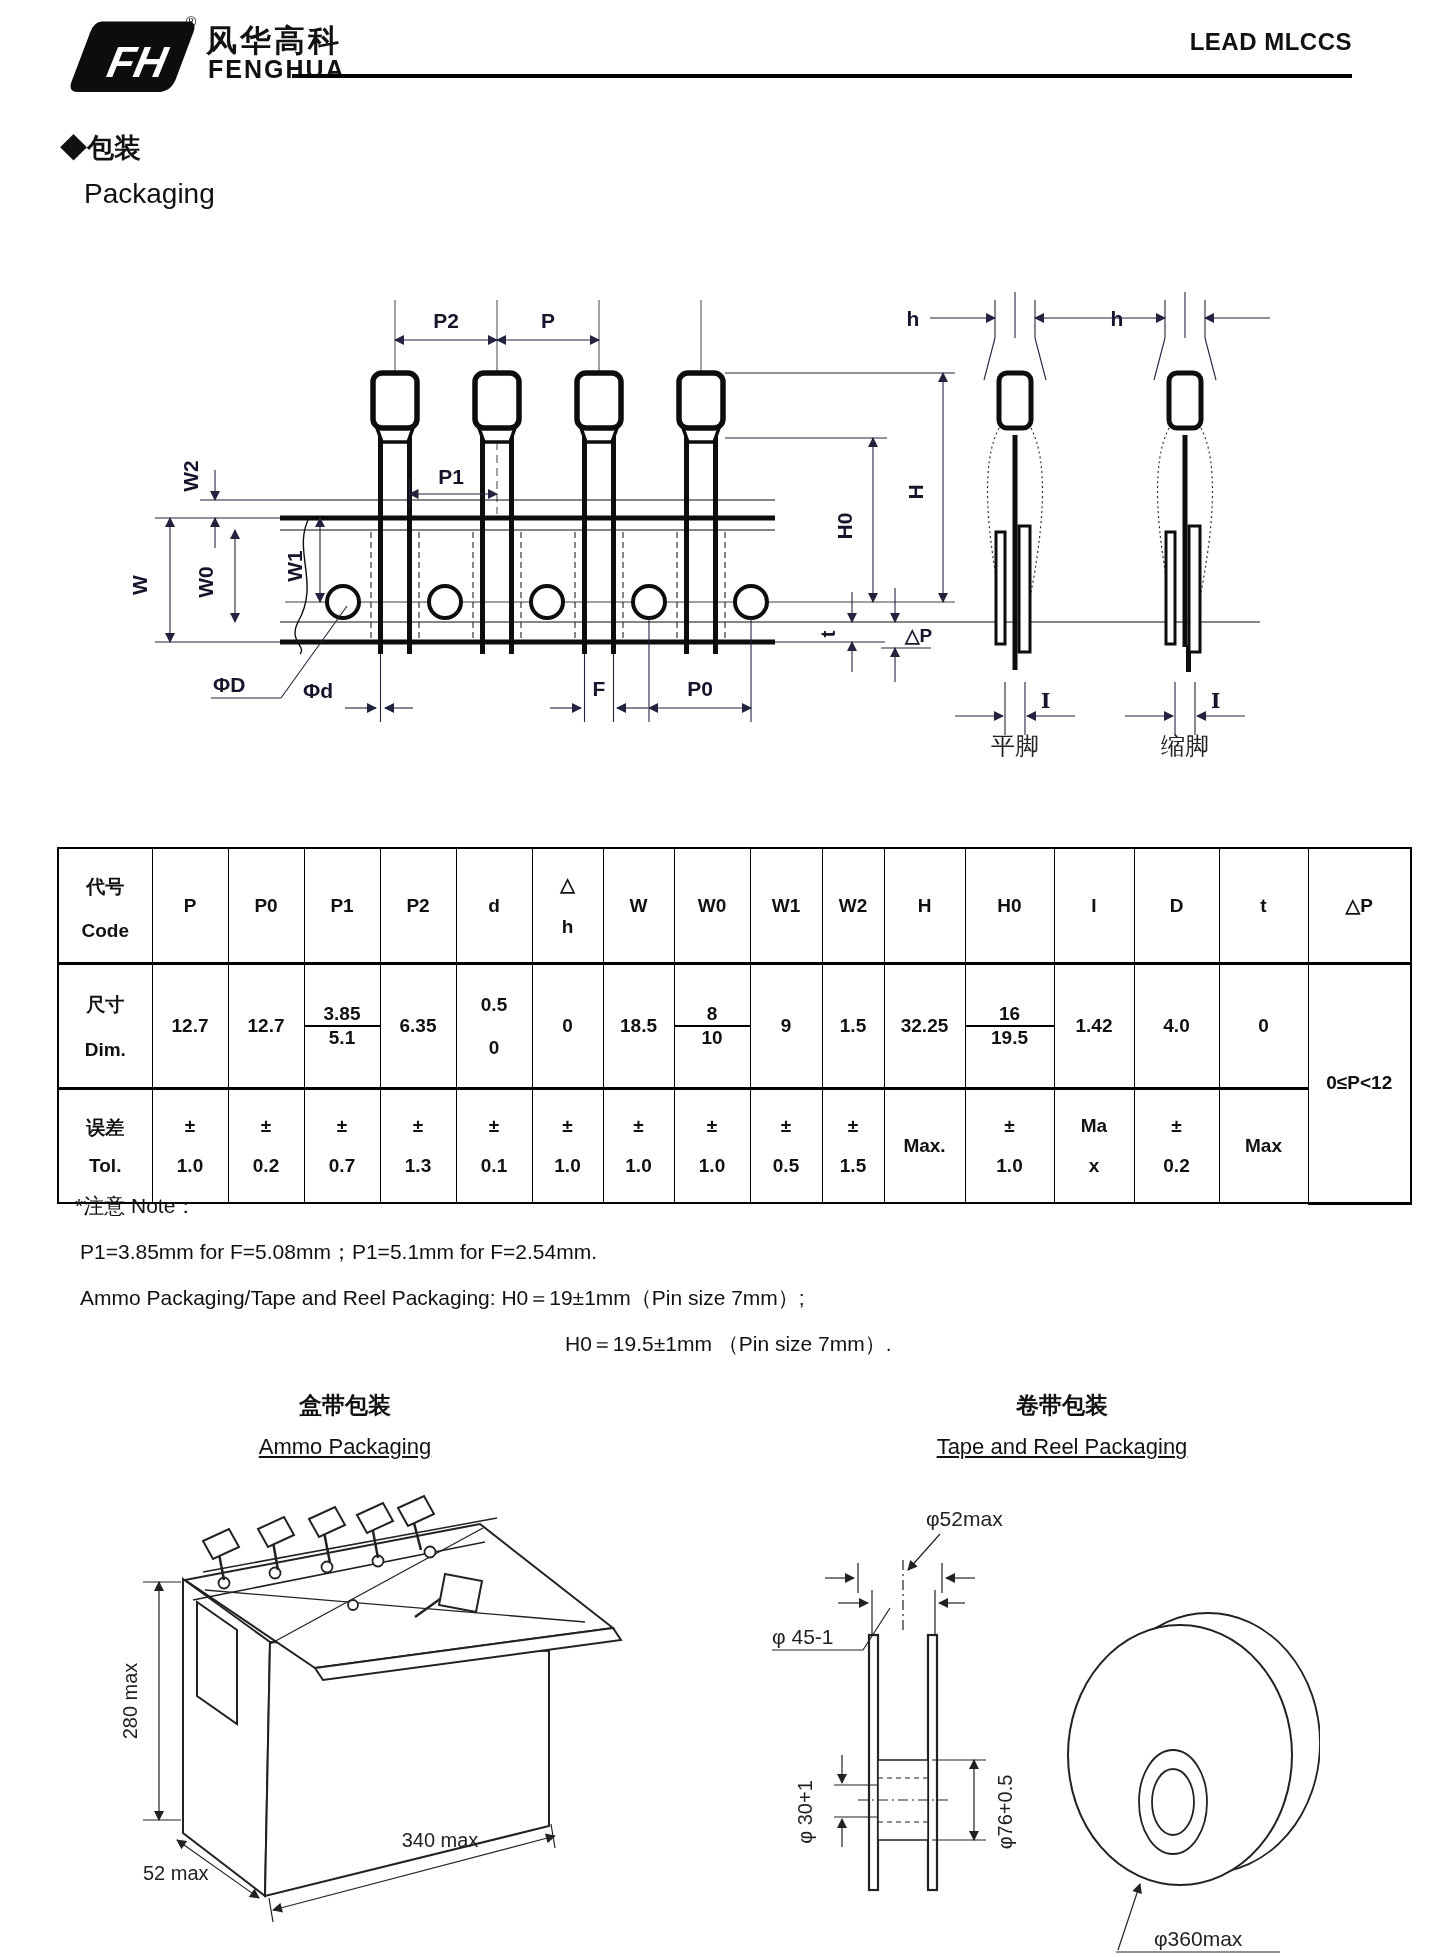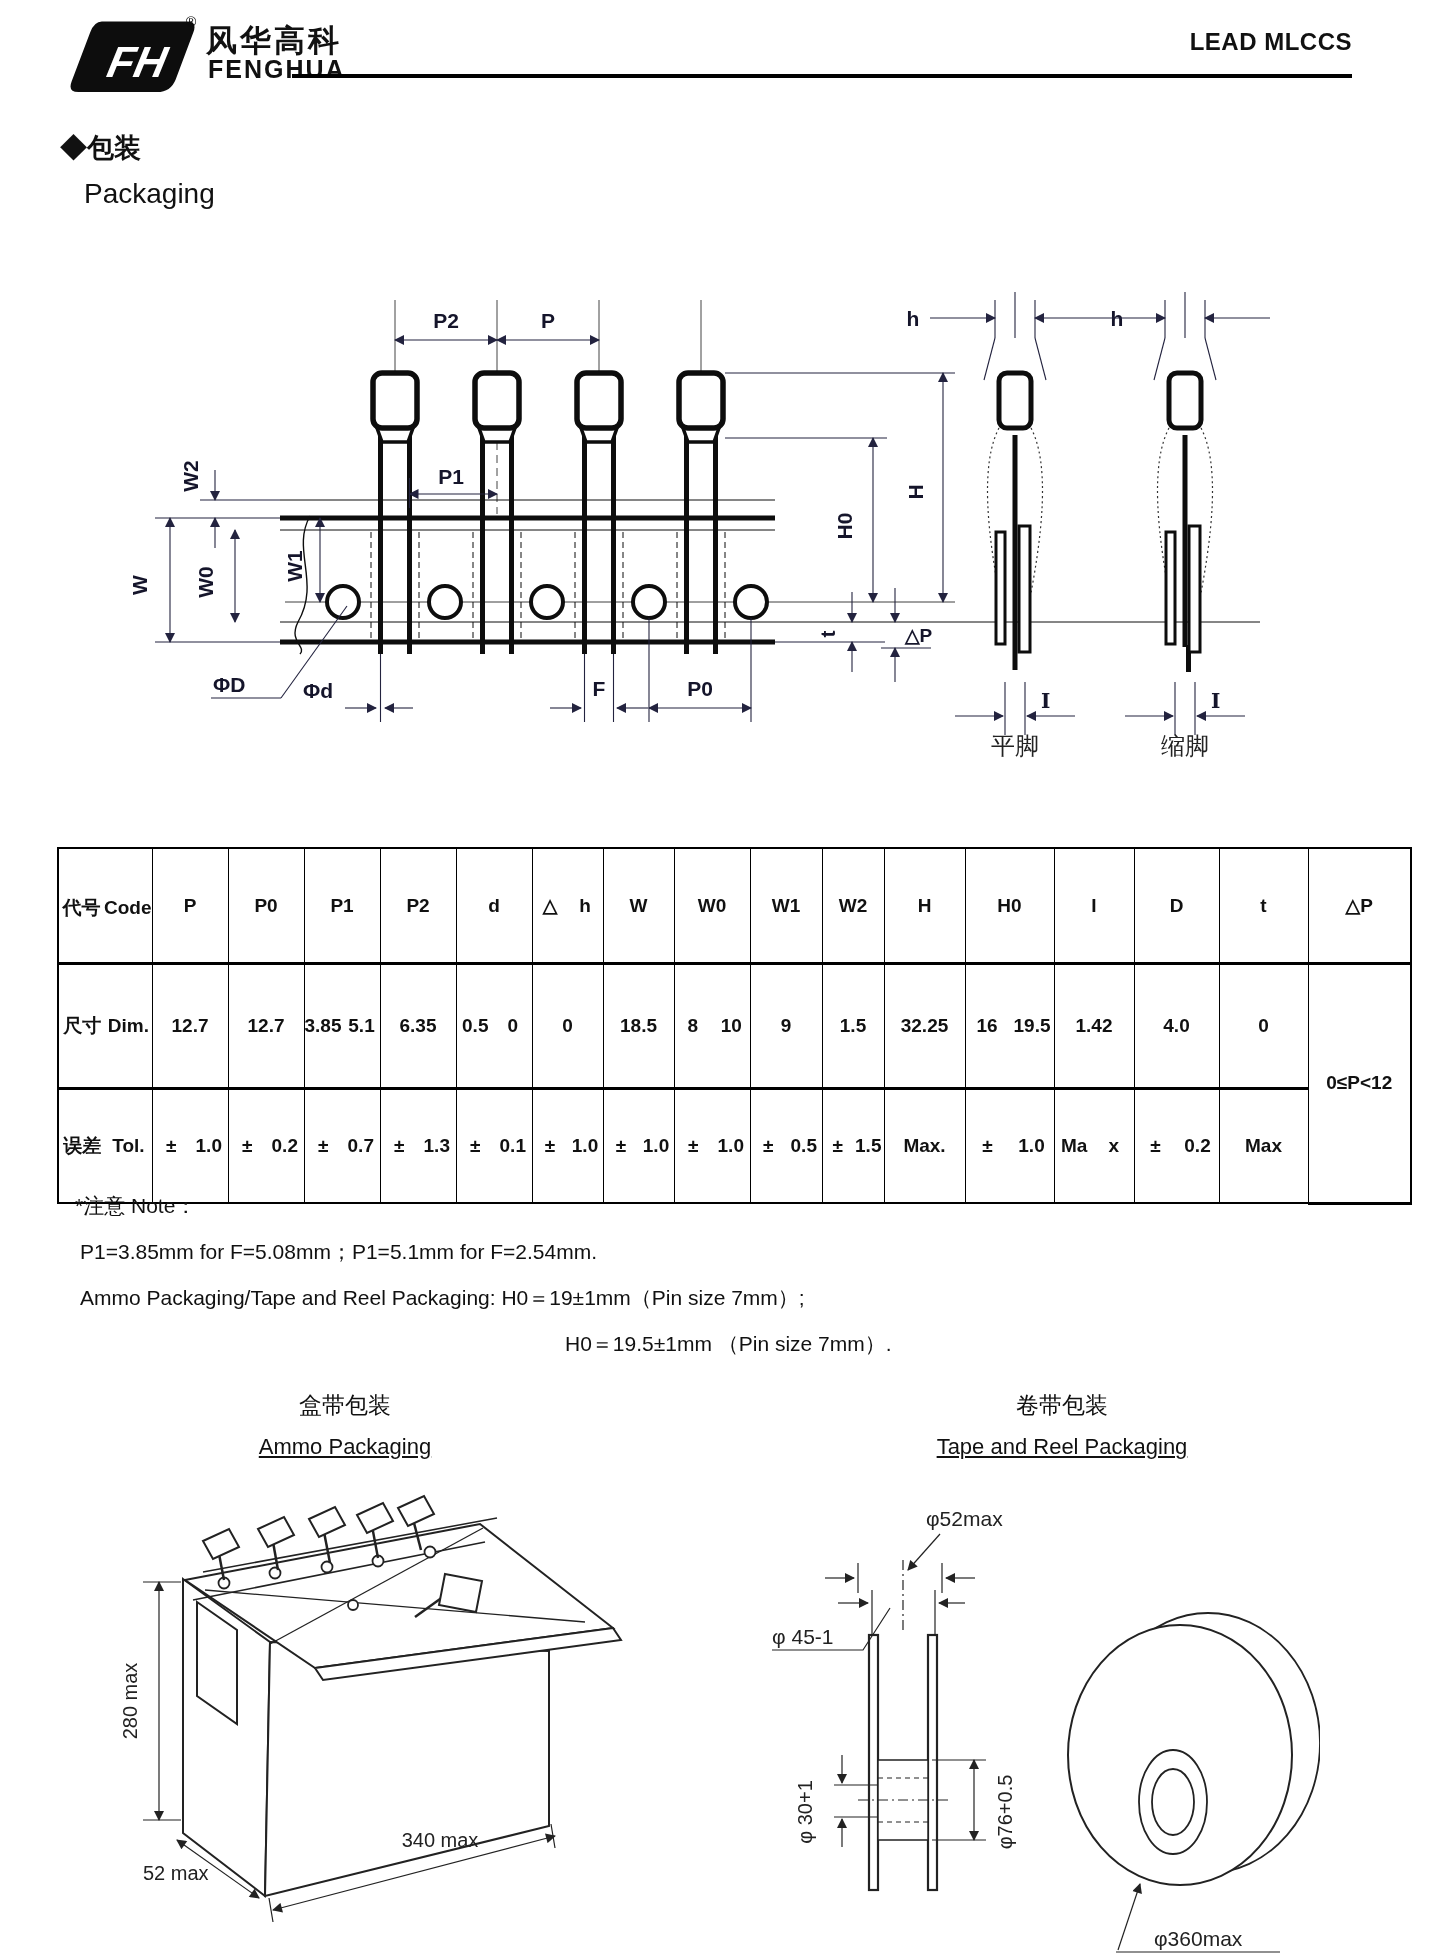--- a/index.html
+++ b/index.html
@@ -14,29 +14,29 @@
   
   .sec-cn{left:60px;top:130px;font-size:27px;font-weight:bold;}
   .sec-en{left:84px;top:178px;font-size:28px;}
   
   table.dim{position:absolute;left:57px;top:847px;border-collapse:collapse;table-layout:fixed;
             width:1353px;border:2px solid #000;}
   table.dim td{border:1px solid #000;text-align:center;vertical-align:middle;padding:0;
                font-size:19px;font-weight:bold;overflow:hidden;}
   tr.hd{height:115px;} tr.dm{height:122px;} tr.tl{height:100px;margin-top:40px;}
   tr.hd td, tr.dm td{border-bottom:3px solid #000;}
-  .stack{height:100%;display:flex;flex-direction:row;align-items:center;justify-content:space-around;}
+  .stack{height:100%;display:flex;flex-direction:column;align-items:center;justify-content:space-around;}
   .stack>div{width:100%;}
   .split{justify-content:stretch;}
   .split>div{flex:1;display:flex;align-items:center;justify-content:center;}
   .split>.bar{flex:0 0 2px;background:#000;width:100%;}
   
   .note{font-size:21px;white-space:nowrap;}
   
-  .pk-cn{font-size:23px;font-weight:normal;text-align:center;width:400px;}
+  .pk-cn{font-size:23px;font-weight:bold;text-align:center;width:400px;}
   .pk-en{font-size:22px;text-align:center;width:400px;text-decoration:underline;}
   
   svg text{font-family:"Liberation Sans",sans-serif;}
   .dimtxt{font-size:21px;font-weight:bold;fill:#15152b;}
   .dimtxt-s{font-size:19px;font-weight:bold;fill:#15152b;}
   .cjk{font-size:24px;fill:#222;}
   .seriftxt{font-family:"DejaVu Serif",serif;font-size:20px;font-weight:bold;fill:#15152b;}
 </style>
 </head>
 <body>

